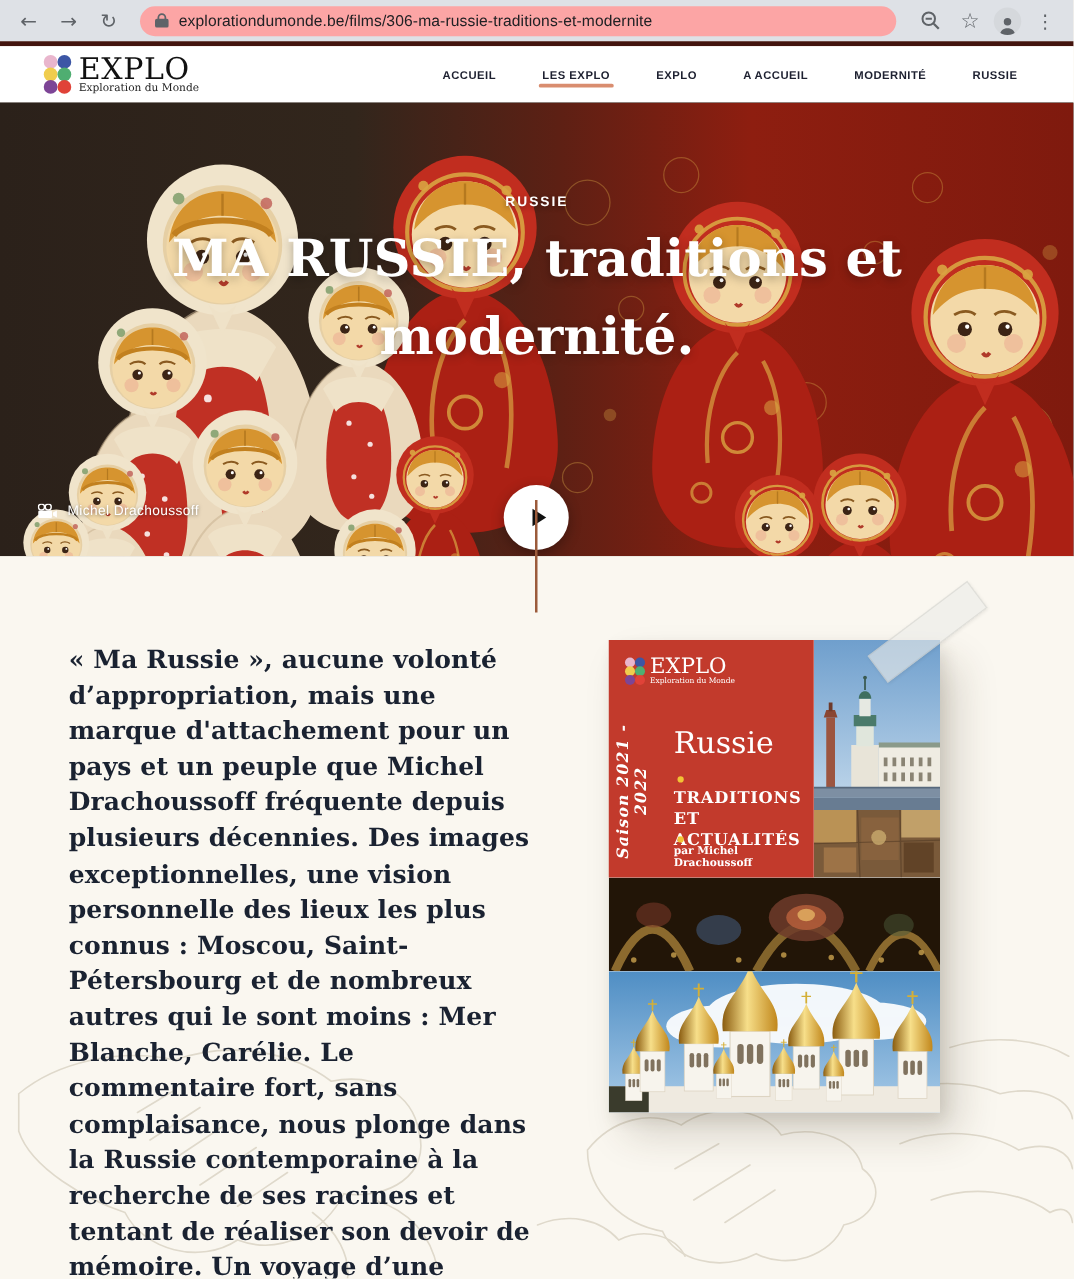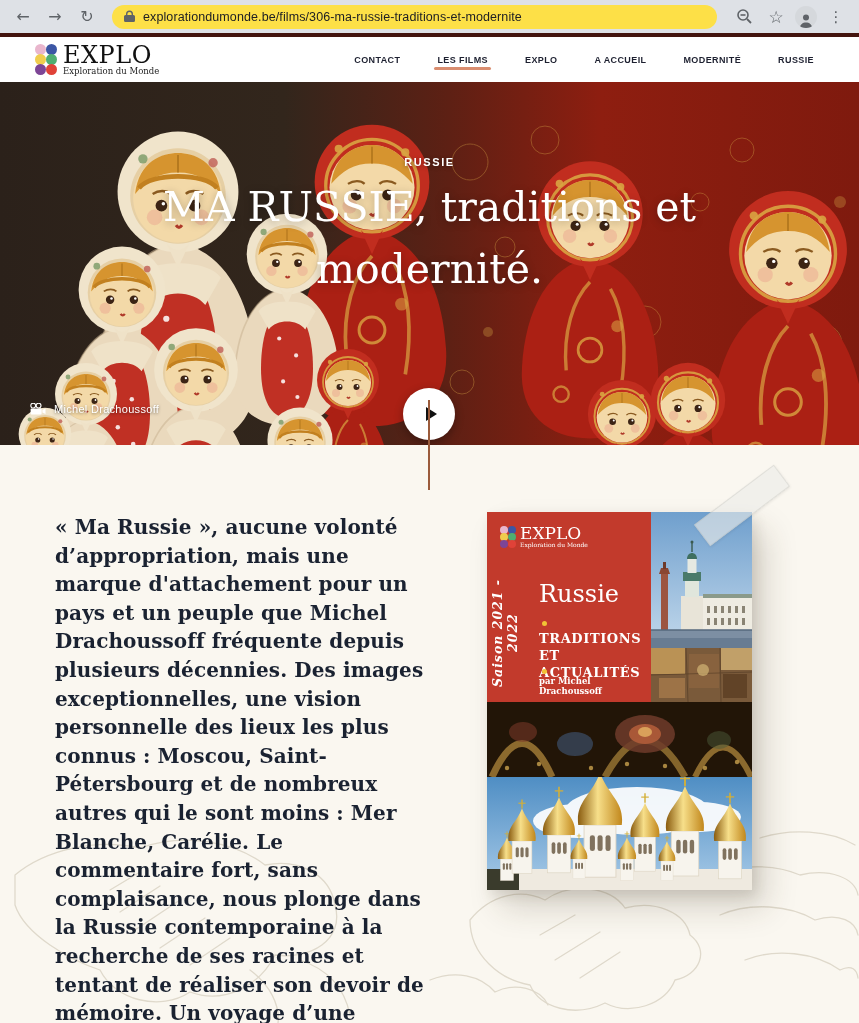--- a/index.html
+++ b/index.html
@@ -5,21 +5,21 @@
 <style>
   * { margin:0; padding:0; box-sizing:border-box; }
   html,body { width:859px; }
   body { font-family:"Liberation Sans","DejaVu Sans",sans-serif; background:#faf7f0; }
   .page { position:relative; width:859px; height:1023px; overflow:hidden; background:#faf7f0; }
 
   
   .browser { height:33px; background:#dee1e6; display:flex; align-items:center; padding:0 10px; gap:6px; }
   .b-ico { width:26px; height:26px; display:flex; align-items:center; justify-content:center;
            color:#5f6368; font-size:16px; font-family:"DejaVu Sans",sans-serif; border-radius:50%; }
-  .addr { flex:1; height:24px; max-width:608px; background:#fde047; border-radius:13px;
+  .addr { flex:1; height:24px; max-width:608px; background:#fca5a5; border-radius:13px;
           display:flex; align-items:center; padding:0 12px; gap:8px; margin-left:6px; }
   .addr-url { font-size:12.5px; color:#202124; letter-spacing:0.1px; white-space:nowrap; overflow:hidden; }
   .lock { flex:0 0 auto; display:flex; }
   .right-icos { display:flex; align-items:center; gap:6px; margin-left:8px; }
   .avatar { width:22px; height:22px; border-radius:50%; background:#d5d8dc; display:flex; align-items:flex-end; justify-content:center; overflow:hidden; }
 
   
   .topbar { height:4px; background:#43140e; }
   .siteheader { height:45px; background:#ffffff; display:flex; align-items:center; justify-content:space-between; padding:0 45px 0 35px; }
   .logo { display:flex; align-items:center; gap:6px; }
@@ -32,21 +32,21 @@
   .nav { display:flex; gap:37px; }
   .nav-item { font-size:9px; font-weight:bold; letter-spacing:0.4px; color:#1d2030; cursor:pointer; position:relative; padding:4px 0; }
   .nav-item.active::after { content:""; position:absolute; left:-3px; right:-3px; bottom:-1px; height:2.5px; background:#d98d6f; border-radius:2px; }
 
   
   .hero { position:relative; height:363px; overflow:hidden; background:#2b211a; }
   .hero svg.scene { position:absolute; inset:0; }
   .hero-category { position:absolute; top:74px; width:100%; text-align:center; color:#fff;
     font-size:11px; font-weight:bold; letter-spacing:1.6px; text-shadow:0 1px 4px rgba(0,0,0,.4); }
   .hero-title { position:absolute; top:94px; left:50%; transform:translateX(-50%); width:630px; text-align:center;
-    font-family:"DejaVu Serif","Liberation Serif",serif; font-weight:normal; font-size:41px; line-height:62px;
+    font-family:"DejaVu Serif","Liberation Serif",serif; font-weight:bold; font-size:41px; line-height:62px;
     color:#fff; text-shadow:0 2px 8px rgba(0,0,0,.28); }
   .hero-play { position:absolute; top:306px; left:403px; width:52px; height:52px; border-radius:50%;
     background:#fff; box-shadow:0 3px 10px rgba(0,0,0,.3); display:flex; align-items:center; justify-content:center; cursor:pointer; }
   .hero-play .tri { width:0; height:0; border-left:11px solid #111; border-top:7px solid transparent; border-bottom:7px solid transparent; margin-left:4px; }
   .hero-credit { position:absolute; left:30px; bottom:30px; display:flex; align-items:center; gap:8px; color:#fff;
     font-size:11px; letter-spacing:0.3px; text-shadow:0 1px 3px rgba(0,0,0,.5);text-align:center; }
 
   
   .v-divider { position:absolute; left:428px; top:400px; width:2px; height:90px; background:#9b5b3b; z-index:5; }
 
@@ -130,22 +130,22 @@
           <i class="d-grn"></i>
           <i class="d-pur"></i>
           <i class="d-red"></i>
       </span>
       <span class="logo-txt">
         <div class="lt1">EXPLO</div>
         <div class="lt2">Exploration du Monde</div>
       </span>
     </div>
     <div class="nav">
-      <div class="nav-item">CONTACT</div>
-      <div class="nav-item active">LES FILMS</div>
+      <div class="nav-item">ACCUEIL</div>
+      <div class="nav-item active">LES EXPLO</div>
       <div class="nav-item">EXPLO</div>
       <div class="nav-item">A ACCUEIL</div>
       <div class="nav-item">MODERNITÉ</div>
       <div class="nav-item">RUSSIE</div>
     </div>
   </div>
 
   <div class="hero">
     <svg class="scene" viewBox="0 0 859 363" preserveAspectRatio="none">
       <defs>

